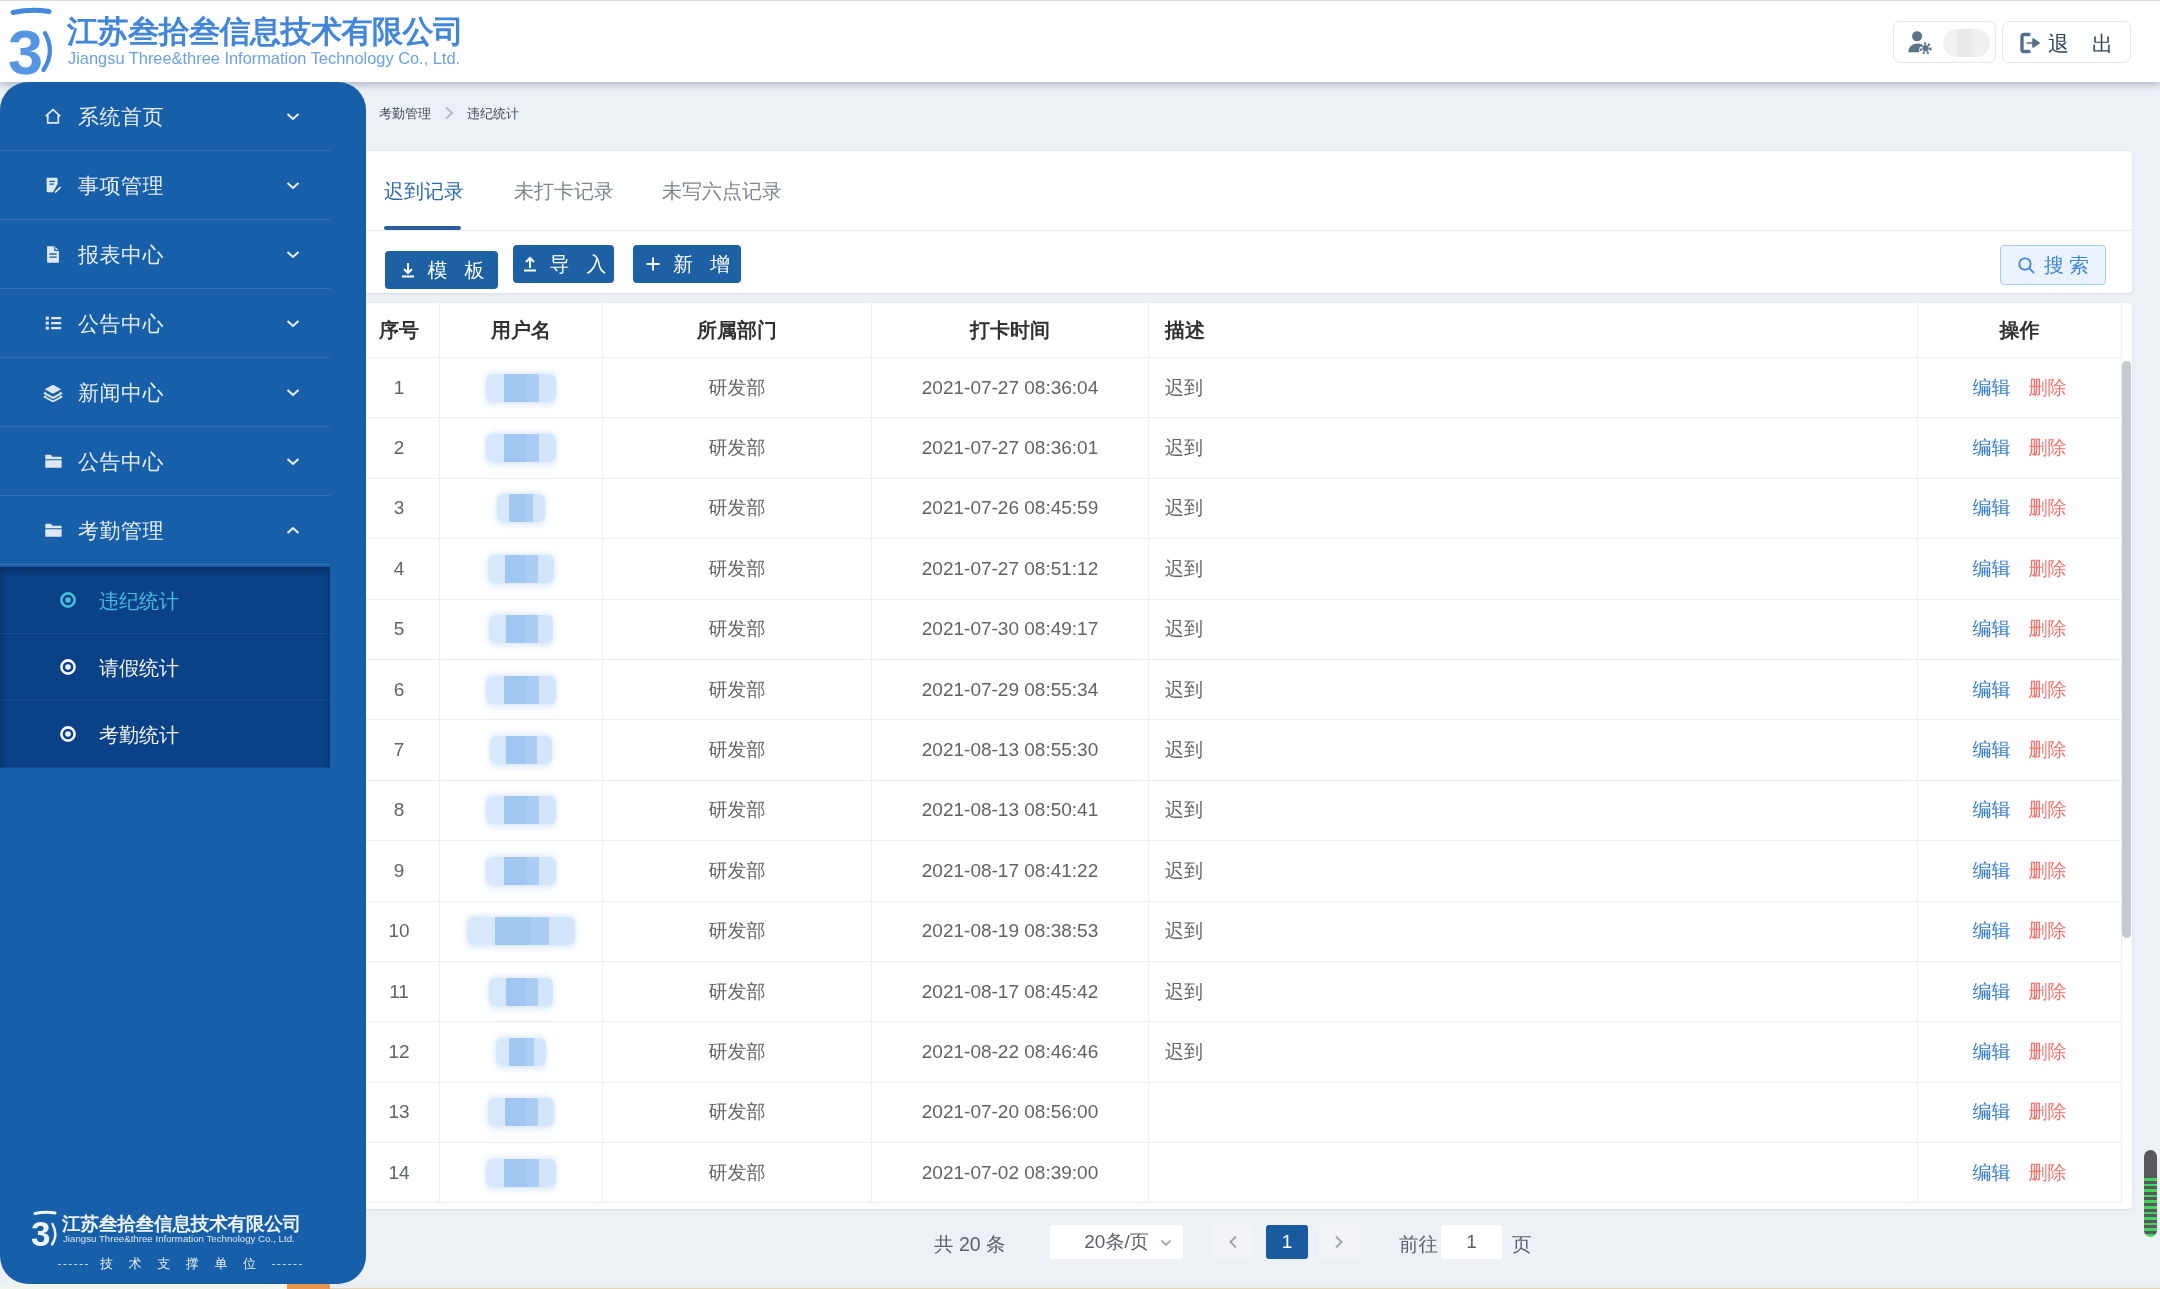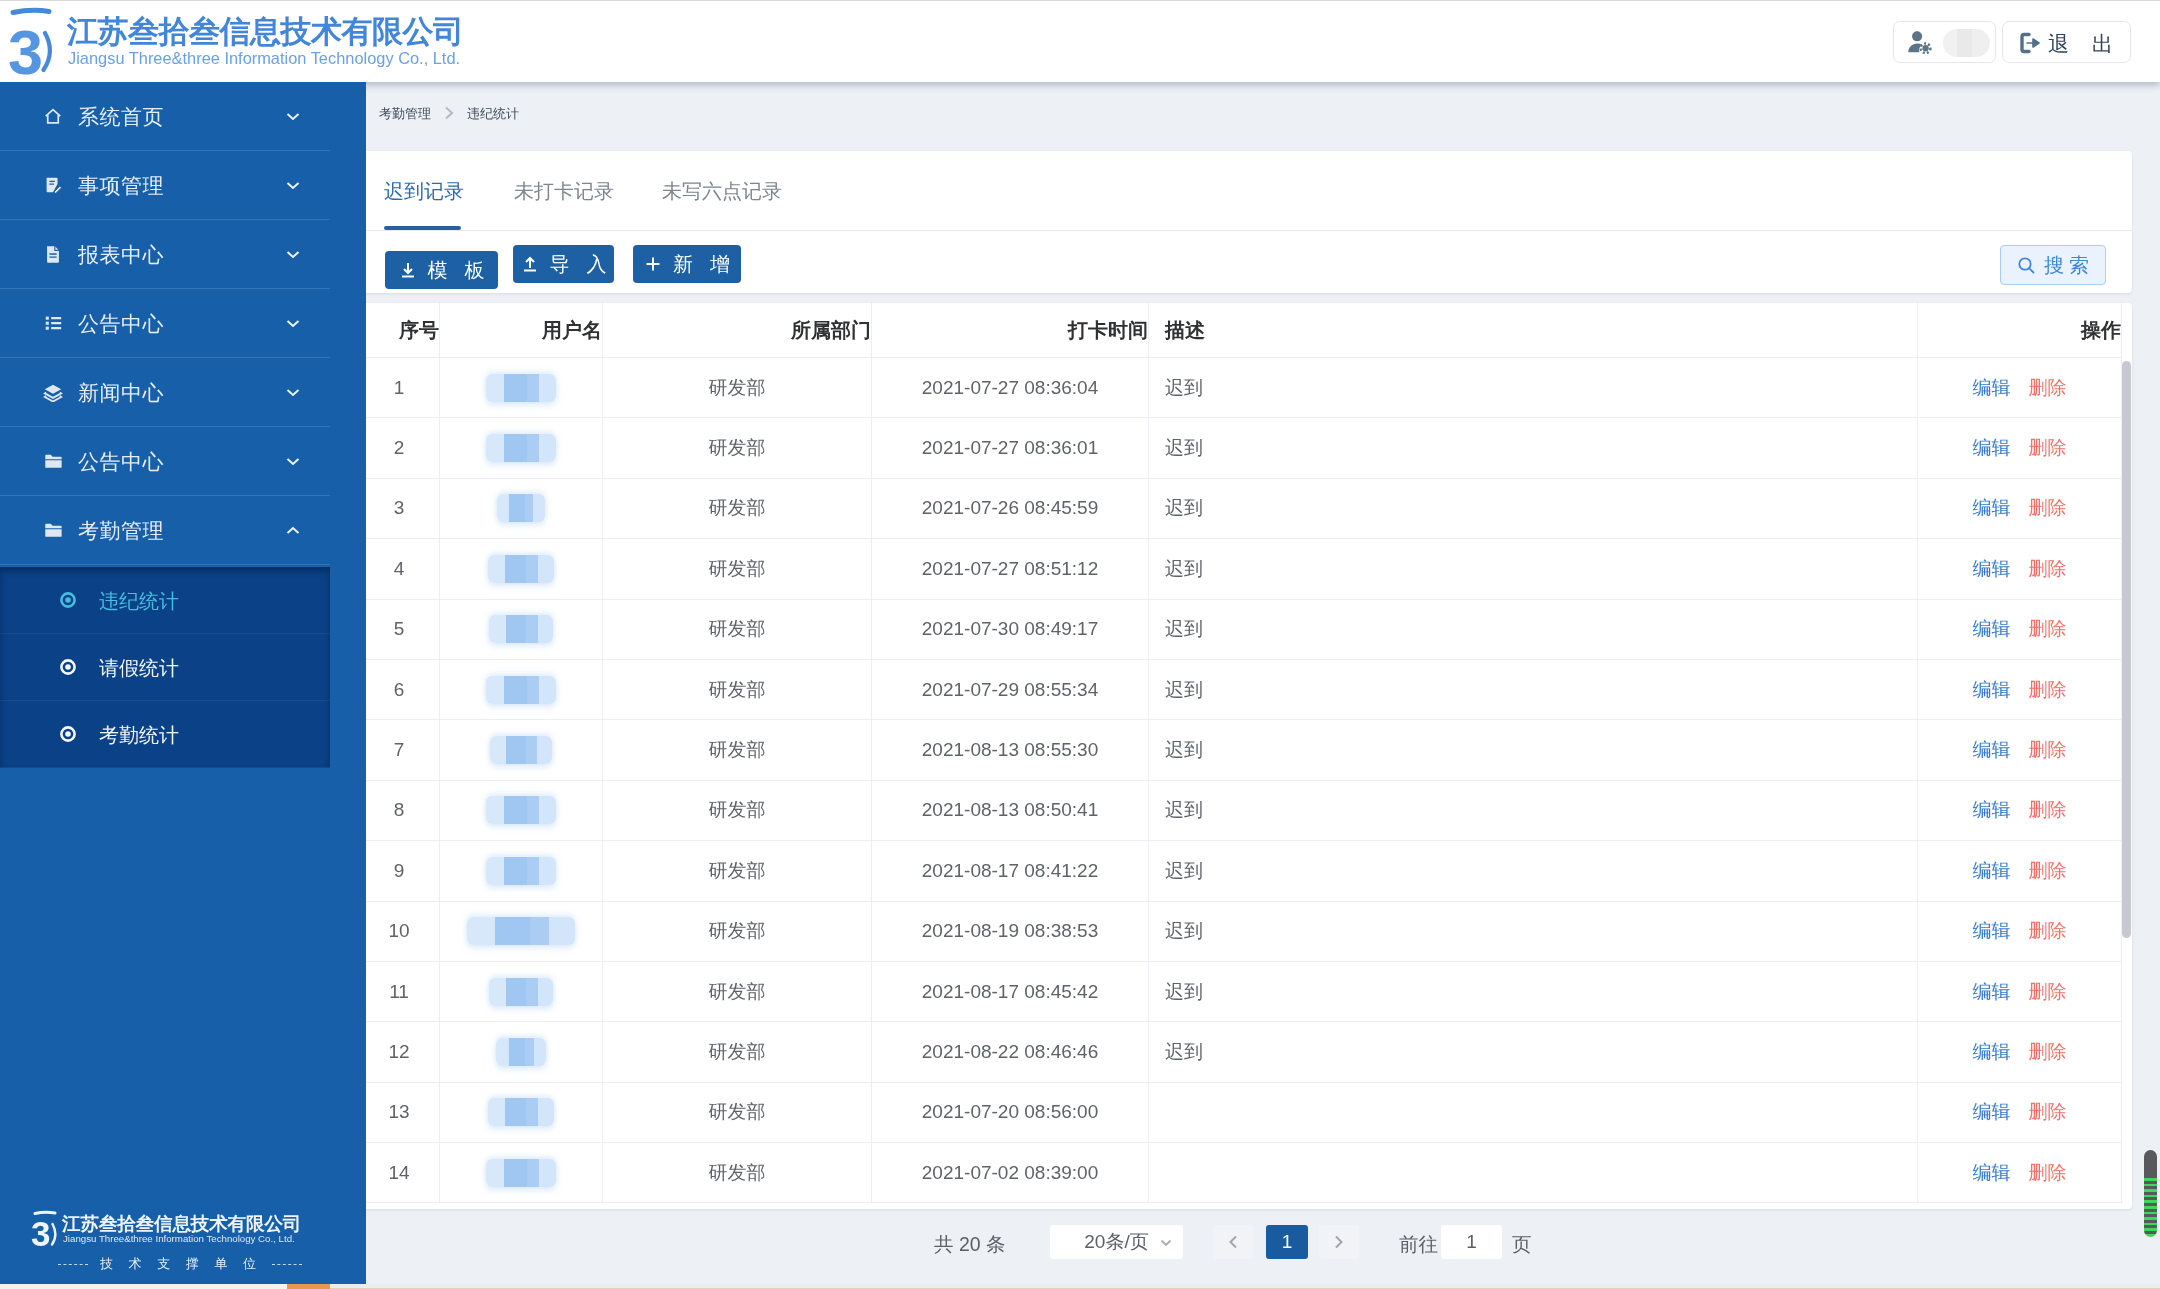--- a/index.html
+++ b/index.html
@@ -13,21 +13,21 @@
 #cotitle { position:absolute; left:67px; top:10px; font-size:31px; font-weight:bold; color:#4186d9; letter-spacing:-0.5px; white-space:nowrap; }
 #coen { position:absolute; left:68px; top:48px; font-size:16.4px; color:#6ba1e4; white-space:nowrap; }
 .hbtn { position:absolute; top:20px; height:42px; border:1px solid #e3e6ea; border-radius:7px; background:#fff; }
 #hbtn1 { left:1893px; width:103px; }
 #hbtn2 { left:2002px; width:129px; }
 #ublob { position:absolute; left:49px; top:7px; width:47px; height:28px; border-radius:14px;
   background:linear-gradient(90deg,#f1f1f1 0 30%,#e9e9ea 30% 62%,#efefef 62% 100%); }
 #hbtn2 .txt { position:absolute; left:45px; top:8px; font-size:21px; color:#2f4257; letter-spacing:23px; white-space:nowrap; }
 
 
-#sidebar { position:absolute; left:0; top:82px; width:366px; height:1202px; background:#175fa9; z-index:40; }
+#sidebar { position:absolute; left:0; top:82px; width:366px; height:1202px; background:#175fa9; z-index:40;border-radius:28px; }
 .mitem { position:absolute; left:0; width:330px; height:69px; border-bottom:1px solid rgba(255,255,255,.13); }
 .mitem .mic { position:absolute; left:43px; top:50%; margin-top:-10px; width:20px; height:20px; }
 .mitem .mtx { position:absolute; left:78px; top:50%; margin-top:-13px; font-size:21px; color:#e7edf5; letter-spacing:0.5px; }
 .mitem .chev { position:absolute; left:286px; top:50%; margin-top:-4px; width:14px; height:9px; }
 #submenu { position:absolute; left:0; top:485px; width:330px; height:201px; background:#0a4187; box-shadow:inset 0 4px 6px rgba(0,10,30,.35); }
 .sitem { position:relative; width:330px; height:67px; border-bottom:1px solid rgba(255,255,255,.06); }
 .sitem .rad { position:absolute; left:60px; top:50%; margin-top:-8px; width:16px; height:16px; }
 .sitem .stx { position:absolute; left:99px; top:50%; margin-top:-12px; font-size:20px; color:#f2f6fa; }
 .sitem.act .stx { color:#46bcdf; }
 #botlogo { position:absolute; left:0; top:1122px; width:330px; height:80px; }
@@ -51,21 +51,21 @@
 #btn1 { left:385px; width:113px;margin-top:6px; }
 #btn2 { left:513px; width:101px; }
 #btn3 { left:633px; width:108px; }
 #btnsearch { position:absolute; left:2000px; top:245px; width:106px; height:40px; background:#eaf3fd; border:1px solid #a9cdf3; border-radius:4px; color:#3c86d8; font-size:20px; display:flex; align-items:center; justify-content:center; z-index:5; }
 #btnsearch svg { margin-right:8px; }
 #btnsearch span { letter-spacing:5px; margin-right:-5px; }
 
 
 #tablecard { position:absolute; left:359px; top:303px; width:1773px; height:906px; background:#fff; border-radius:4px; box-shadow:0 1px 3px rgba(30,50,90,.10); overflow:hidden; }
 table { border-collapse:separate; border-spacing:0; table-layout:fixed; width:1763px; }
-th { height:55px; font-size:20px; font-weight:bold; color:#303133; border-bottom:1px solid #ebeef5; border-right:1px solid #ebeef5; text-align:right; }
+th { height:55px; font-size:20px; font-weight:bold; color:#303133; border-bottom:1px solid #ebeef5; border-right:1px solid #ebeef5; text-align:center; }
 td { height:60.4px; font-size:19px; color:#5f6368; border-bottom:1px solid #ebeef5; border-right:1px solid #ebeef5; text-align:center; }
 th.c5, td.c5 { text-align:left; padding-left:16px; }
 th.c6, td.c6 { border-right:1px solid #ebeef5; }
 td .edit { color:#3279cb; margin-right:18px; }
 td .del { color:#f4706a; }
 .blob { margin:0 auto; height:28px; border-radius:6px; filter:blur(.5px); position:relative;
   background:linear-gradient(90deg,#d8e8fb 0 26%,#a0c7f2 26% 58%,#abcdf4 58% 76%,#d3e5fa 76% 100%);
   box-shadow:0 3px 6px rgba(190,215,245,.55), 0 -3px 5px rgba(205,225,248,.45); }
 #vthumb { position:absolute; left:2122px; top:361px; width:9px; height:577px; border-radius:4.5px; background:#c6c9d0; z-index:6; }
 

